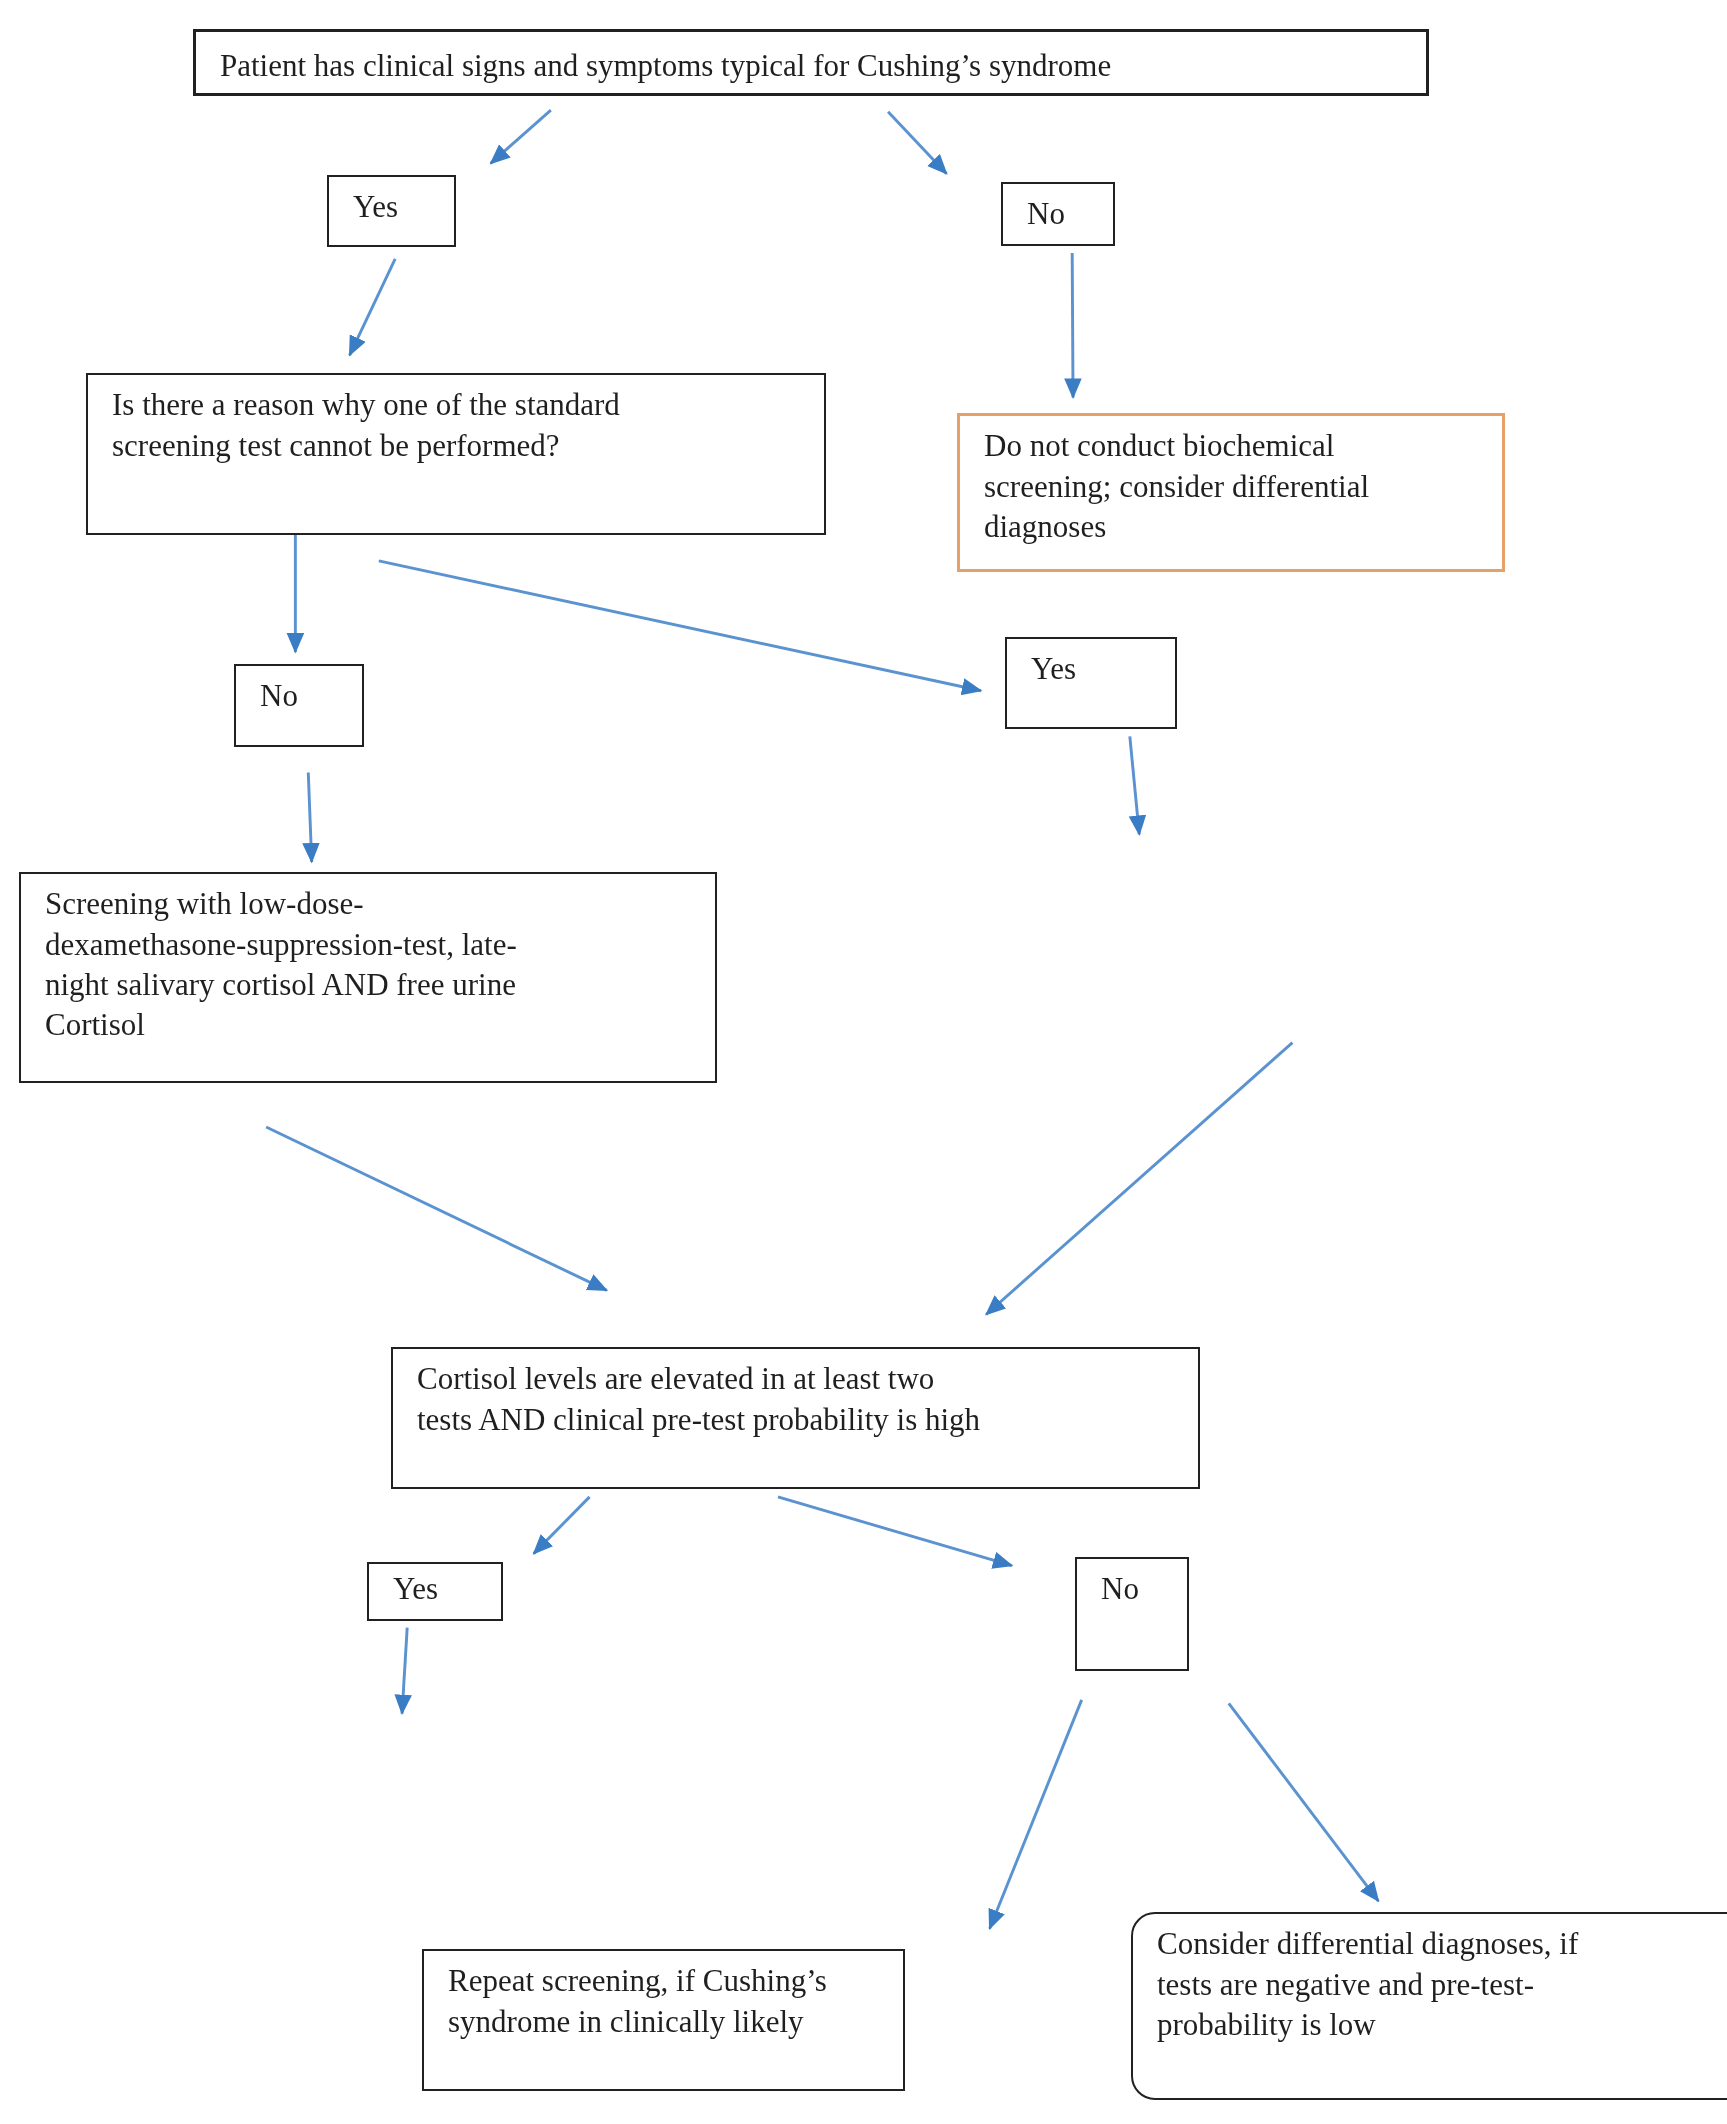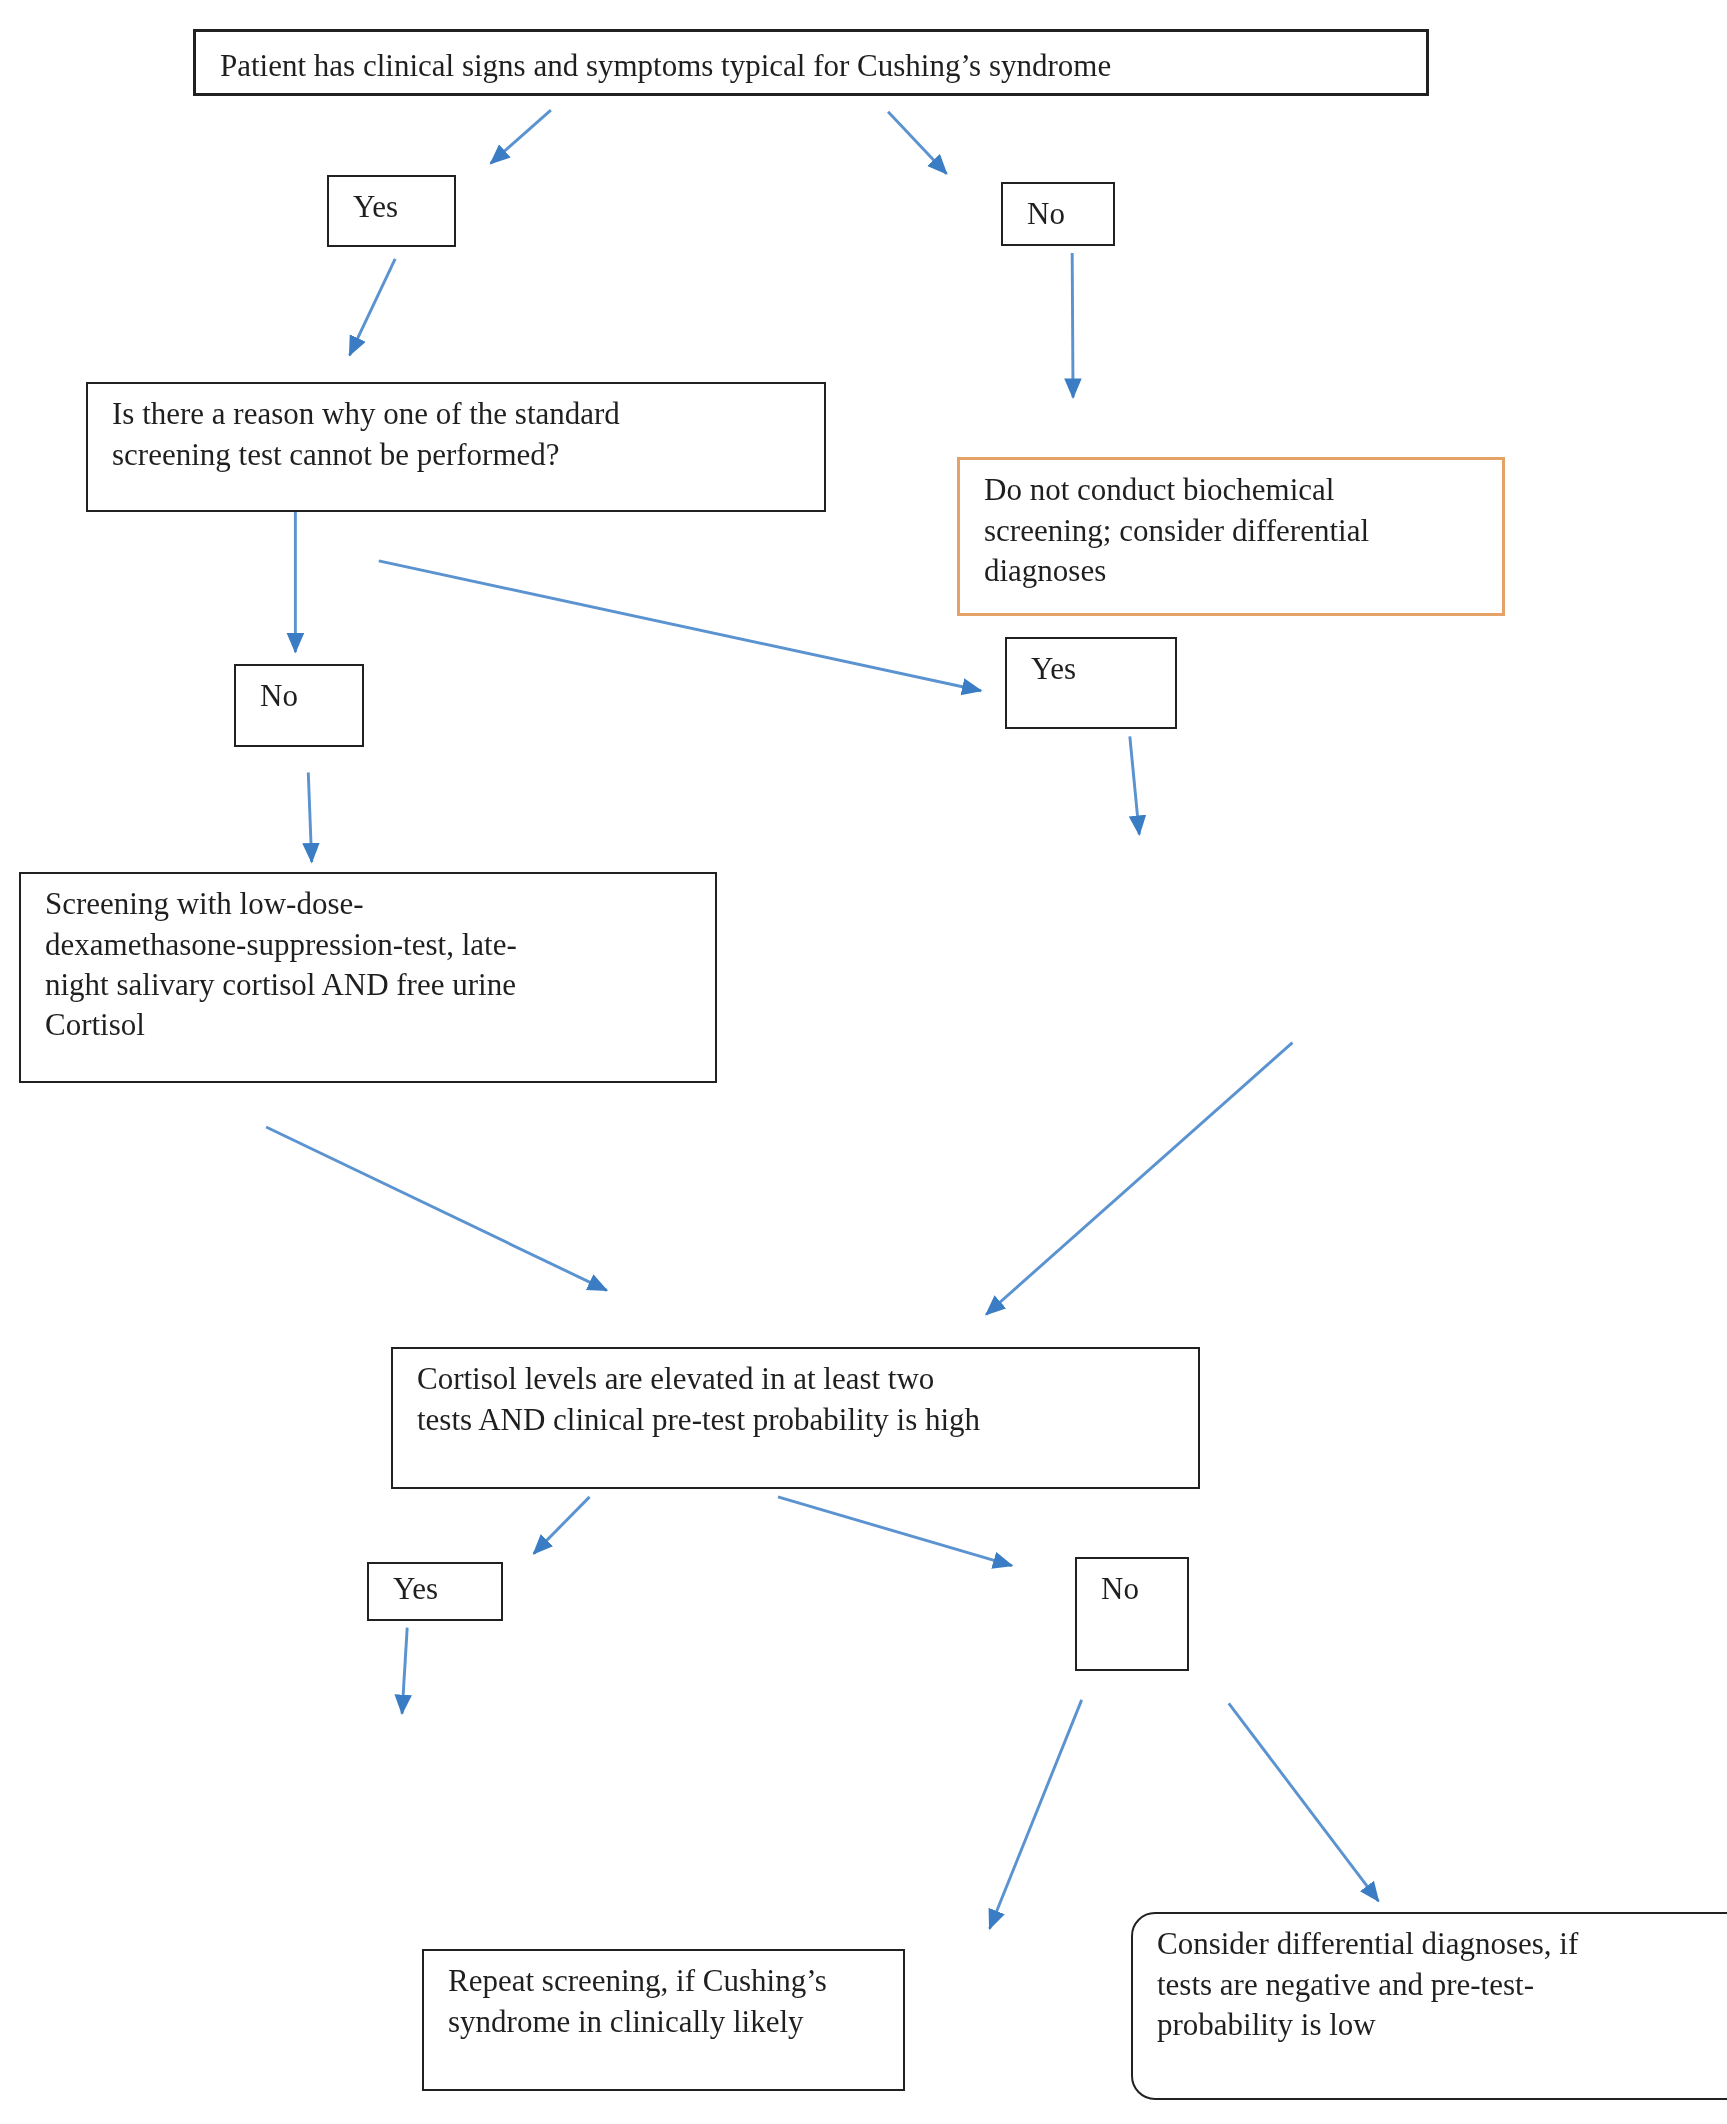--- a/index.html
+++ b/index.html
@@ -22,21 +22,21 @@
   .node{
     position:absolute;
     box-sizing:border-box;
     border:2.6px solid var(--box-border);
     background:#ffffff;
     font-size:31px;
     line-height:1.3;
     padding:10.3px 20.6px 10.3px 24px;
   }
   .node span{white-space:pre-line;display:block;}
-  .node.highlight{border:3.4px solid var(--highlight-border);margin-top:44px;}
+  .node.highlight{border:3.4px solid var(--highlight-border);}
   .node.start{border-width:3.4px;padding-top:13.8px;}
   svg.arrows{
     position:absolute;
     left:0;top:0;width:1728px;height:2124px;
     pointer-events:none;
   }
   svg.arrows line{
     stroke:var(--arrow);
     stroke-width:3.4;
     fill:none;
@@ -76,21 +76,21 @@
   </div>
 
   <div class="node" style="left:327px;top:175px;width:129px;height:72px;">
     <span>Yes</span>
   </div>
 
   <div class="node" style="left:1001px;top:182px;width:114px;height:64px;">
     <span>No</span>
   </div>
 
-  <div class="node" style="left:86px;top:382px;width:740px;height:130px;">
+  <div class="node" style="left:86px;top:373px;width:740px;height:162px;">
     <span>Is there a reason why one of the standard
 screening test cannot be performed?</span>
   </div>
 
   <div class="node highlight" style="left:957px;top:413px;width:548px;height:159px;">
     <span>Do not conduct biochemical
 screening; consider differential
 diagnoses</span>
   </div>
 

